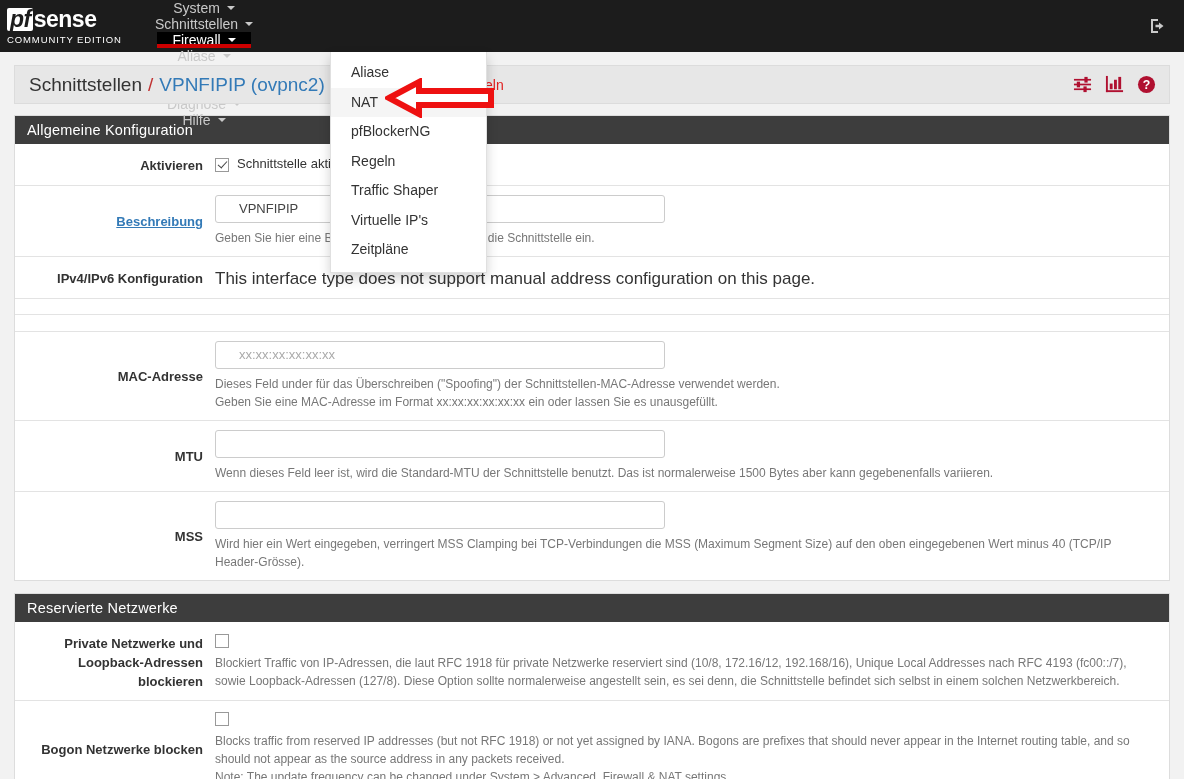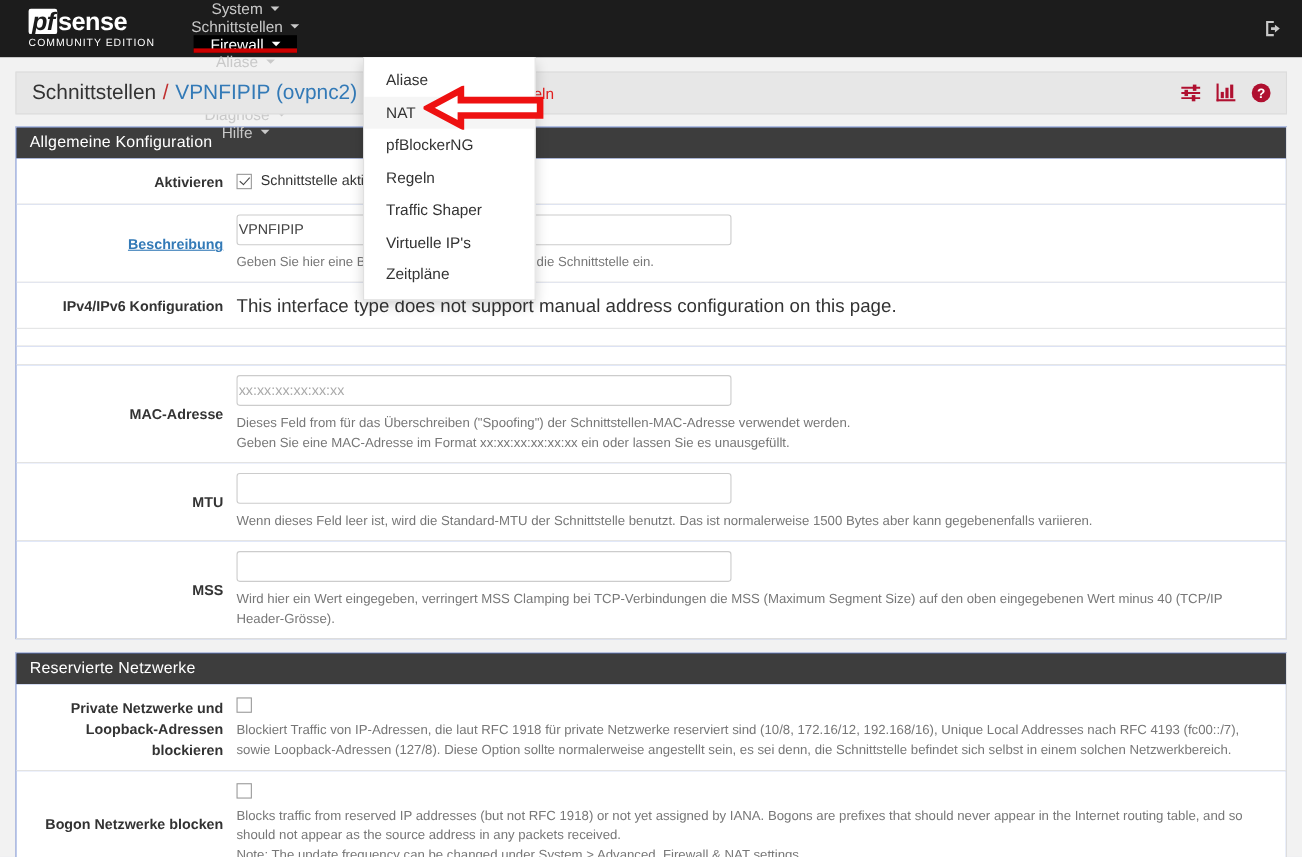--- a/index.html
+++ b/index.html
@@ -17,21 +17,21 @@
     height: 52px;
     background: #1c1c1c;
     display: flex;
     align-items: stretch;
     color: #c8c8c8;
   }
   .brand {
     display: flex;
     flex-direction: column;
     justify-content: center;
-    padding: 0 18px 0 26px;
+    padding: 0 18px 0 7px;
     height: 52px;
   }
   .brand-top {
     font-size: 23px;
     font-weight: bold;
     color: #ffffff;
     line-height: 1;
     letter-spacing: -0.5px;
     display: flex;
     align-items: baseline;
@@ -143,21 +143,21 @@
     color: #333333;
     line-height: 1.45;
   }
   .lbl.link { color: #337ab7; text-decoration: underline; cursor: pointer; }
   .fld { flex: 1; padding-right: 14px; }
   .txtinput {
     width: 450px;
     height: 28px;
     border: 1px solid #cccccc;
     border-radius: 3px;
-    padding: 3px 1px;
+    padding: 3px 23px;
     font-size: 13px;
     color: #444;
     font-family: "Liberation Sans", sans-serif;
     background: #fff;
     outline: none;
   }
   .txtinput::placeholder { color: #aaaaaa; }
   .helptext {
     font-size: 12px;
     color: #777777;
@@ -340,21 +340,21 @@
     </div>
 
     <div class="row empty"></div>
     <div class="row empty2"></div>
 
     <div class="row">
       <div class="lbl">MAC-Adresse</div>
       <div class="fld">
         <input class="txtinput" type="text" placeholder="xx:xx:xx:xx:xx:xx" style="">
         <div class="helptext">
-          <div>Dieses Feld from für das Überschreiben ("Spoofing") der Schnittstellen-MAC-Adresse verwendet werden.</div>
+          <div>Dieses Feld under für das Überschreiben ("Spoofing") der Schnittstellen-MAC-Adresse verwendet werden.</div>
           <div>Geben Sie eine MAC-Adresse im Format xx:xx:xx:xx:xx:xx ein oder lassen Sie es unausgefüllt.</div>
         </div>
       </div>
     </div>
 
     <div class="row">
       <div class="lbl">MTU</div>
       <div class="fld">
         <input class="txtinput" type="text" value="" style="">
         <div class="helptext">Wenn dieses Feld leer ist, wird die Standard-MTU der Schnittstelle benutzt. Das ist normalerweise 1500 Bytes aber kann gegebenenfalls variieren.</div>

